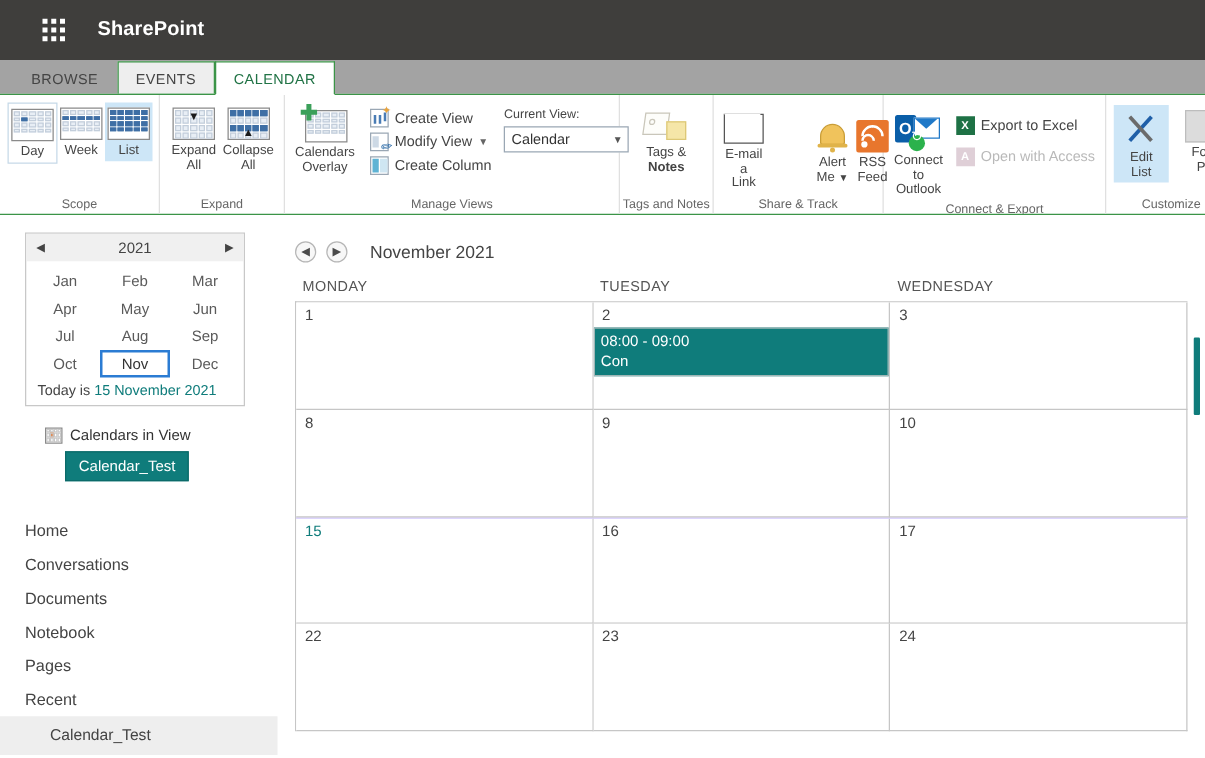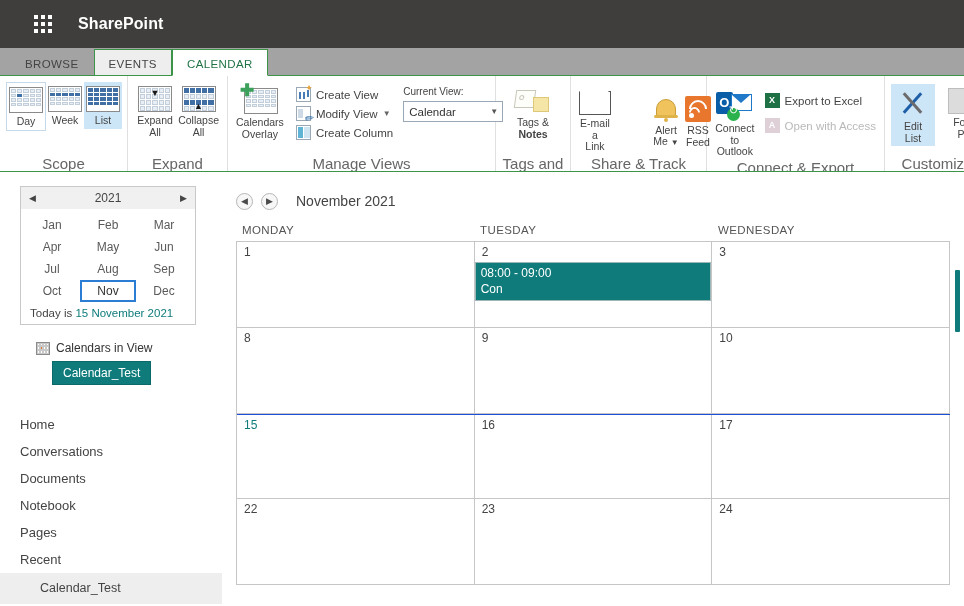--- a/index.html
+++ b/index.html
@@ -93,21 +93,21 @@
     justify-content: space-between;
     padding: 4px 0 0 0;
     border-right: 1px solid #e0e0e0;
     position: relative;
     height: 96px;
   }
   .rgroup:last-child { border-right: none; }
   .rgroup-items { display: flex; align-items: flex-start; padding: 2px 6px 0 6px; flex: 1; }
   .rgroup-label {
     text-align: center;
-    font-size: 15px;
+    font-size: 10px;
     color: #666;
     padding-bottom: 3px;
     height: 16px;
     line-height: 16px;
   }
   .big-btn {
     width: 52px;
     display: flex;
     flex-direction: column;
     align-items: center;
@@ -393,21 +393,21 @@
     border-top: 1px solid #c6c6c6;
     border-left: 1px solid #c6c6c6;
     position: relative;
     margin-right: 14px;
   }
   .week {
     display: grid;
     grid-template-columns: repeat(3, 1fr);
     height: 86px;
   }
-  .week.today-week { border-top: 2px solid #1d4ed8; margin-top: -1px; }
+  .week.today-week { border-top: 2px solid #c4b5fd; margin-top: -1px; }
   .daycell {
     border-right: 1px solid #c6c6c6;
     border-bottom: 1px solid #c6c6c6;
     position: relative;
     padding: 3px 0 0 0;
     background: #fff;
     cursor: pointer;
     overflow: hidden;
   }
   .daynum {

